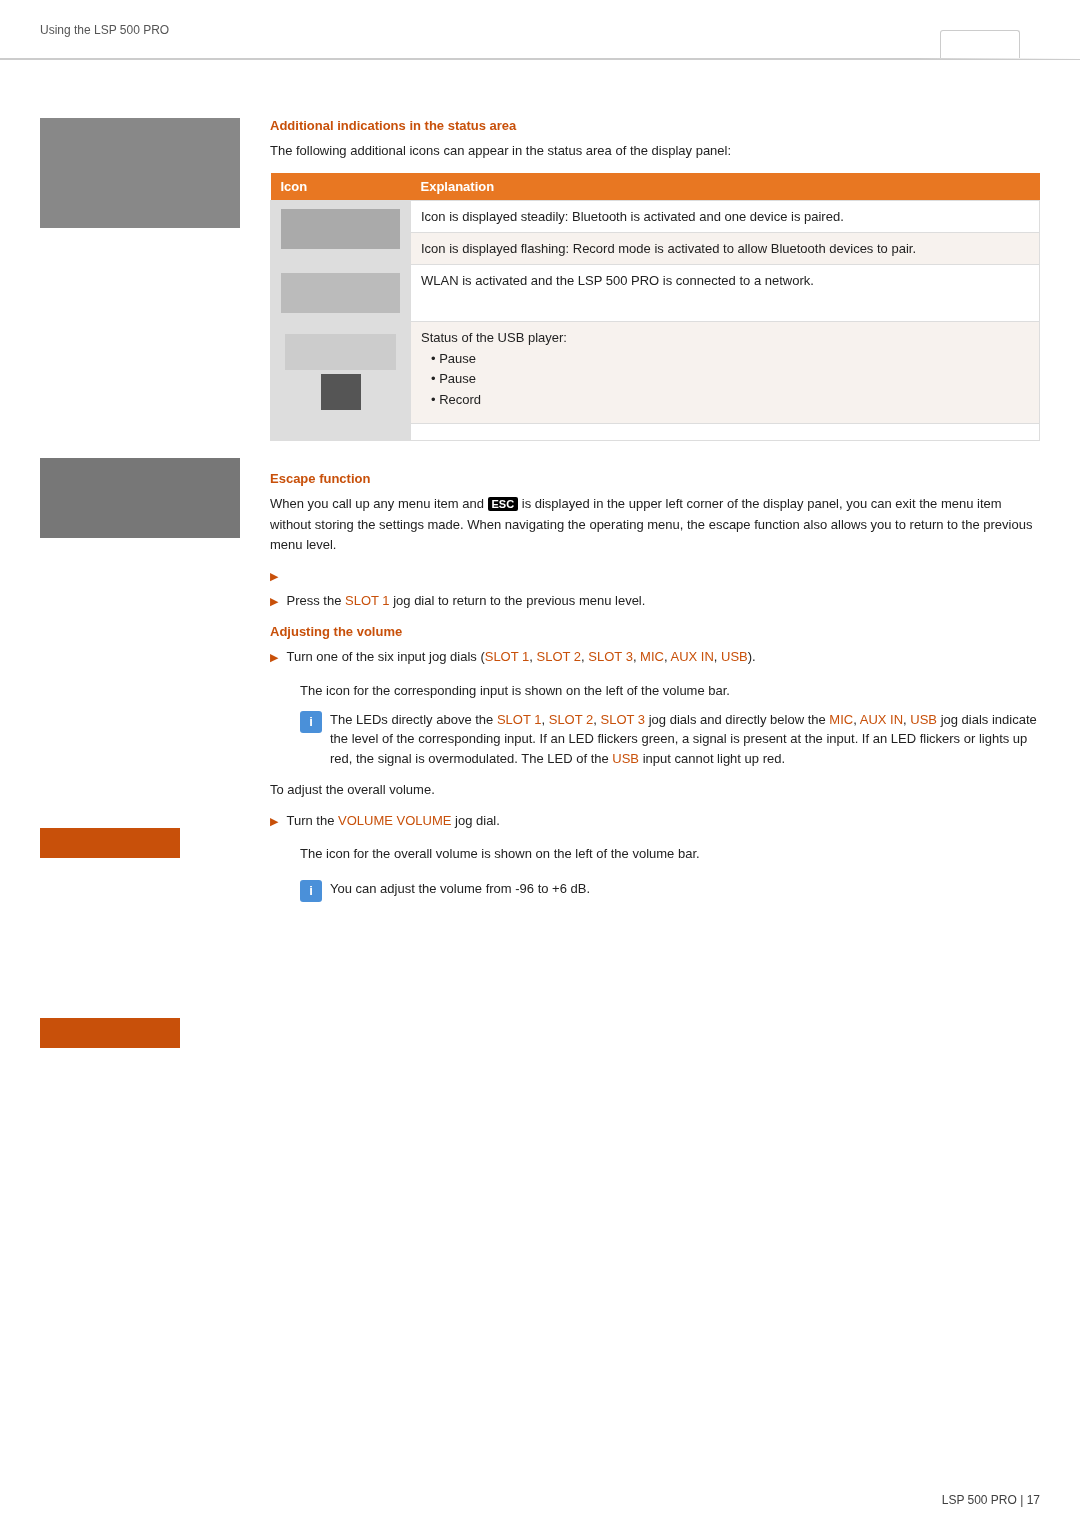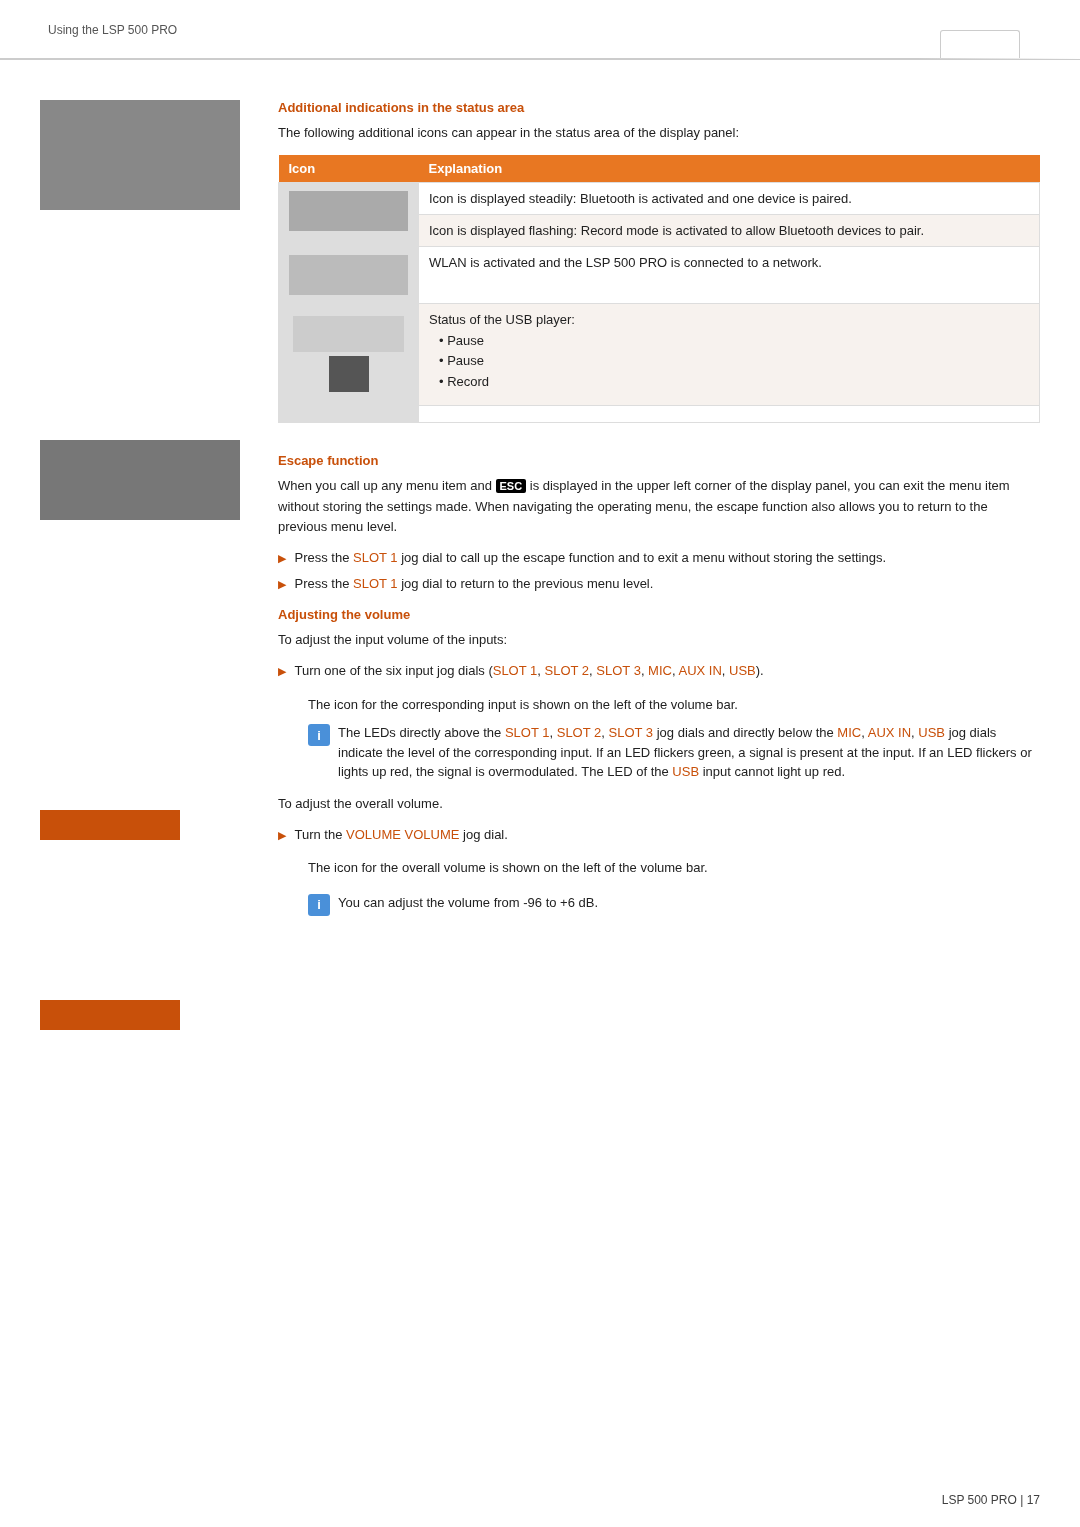--- a/index.html
+++ b/index.html
@@ -21,21 +21,20 @@
       right: 0;
       height: 60px;
       display: flex;
       align-items: center;
       padding: 0 40px;
       border-bottom: 1px solid #ccc;
     }
     .breadcrumb {
       font-size: 12px;
       color: #555;
-      margin-left: 8px;
     }
     .header-line {
       position: absolute;
       top: 58px;
       left: 0;
       right: 0;
       height: 2px;
       background: linear-gradient(to right, #ccc 0%, #ccc 85%, transparent 100%);
     }
     .tab-corner {
@@ -46,26 +45,26 @@
       height: 28px;
       background: #fff;
       border: 1px solid #ccc;
       border-bottom: none;
       border-radius: 3px 3px 0 0;
     }
 
     
     .main-content {
       position: absolute;
-      top: 70px;
+      top: 88px;
       left: 0;
       right: 0;
       padding: 30px 40px 60px 40px;
       display: flex;
-      gap: 38px;
+      gap: 30px;
     }
 
     
     .right-col {
       flex: 1;
     }
 
     
     .section-heading {
       color: #c8500a;
@@ -300,30 +299,28 @@
     </table>
 
     <div class="section-heading">Escape function</div>
     <p class="section-body">
       When you call up any menu item and <span class="esc-badge">ESC</span> is displayed in the upper left corner of the display panel, you can exit the menu item without storing the settings made. When navigating the operating menu, the escape function also allows you to return to the previous menu level.
     </p>
 
     <ul class="bullet-list">
       <li>
         <span class="bullet-arrow">▶</span>
-        <span>Press the <span class="link-orange">SLOT 1</span> jog dial to call up the escape function and to exit a menu without storing the settings.</span>
       </li>
       <li>
         <span class="bullet-arrow">▶</span>
         <span>Press the <span class="link-orange">SLOT 1</span> jog dial to return to the previous menu level.</span>
       </li>
     </ul>
 
     <div class="section-heading">Adjusting the volume</div>
-    <p class="section-body">To adjust the input volume of the inputs:</p>
 
     <ul class="bullet-list">
       <li>
         <span class="bullet-arrow">▶</span>
         <span>Turn one of the six input jog dials (<span class="link-orange">SLOT 1</span>, <span class="link-orange">SLOT 2</span>, <span class="link-orange">SLOT 3</span>, <span class="link-orange">MIC</span>, <span class="link-orange">AUX IN</span>, <span class="link-orange">USB</span>).</span>
       </li>
     </ul>
     <p class="section-body" style="margin-left:30px;margin-bottom:6px;">The icon for the corresponding input is shown on the left of the volume bar.</p>
 
     <div class="info-box">

